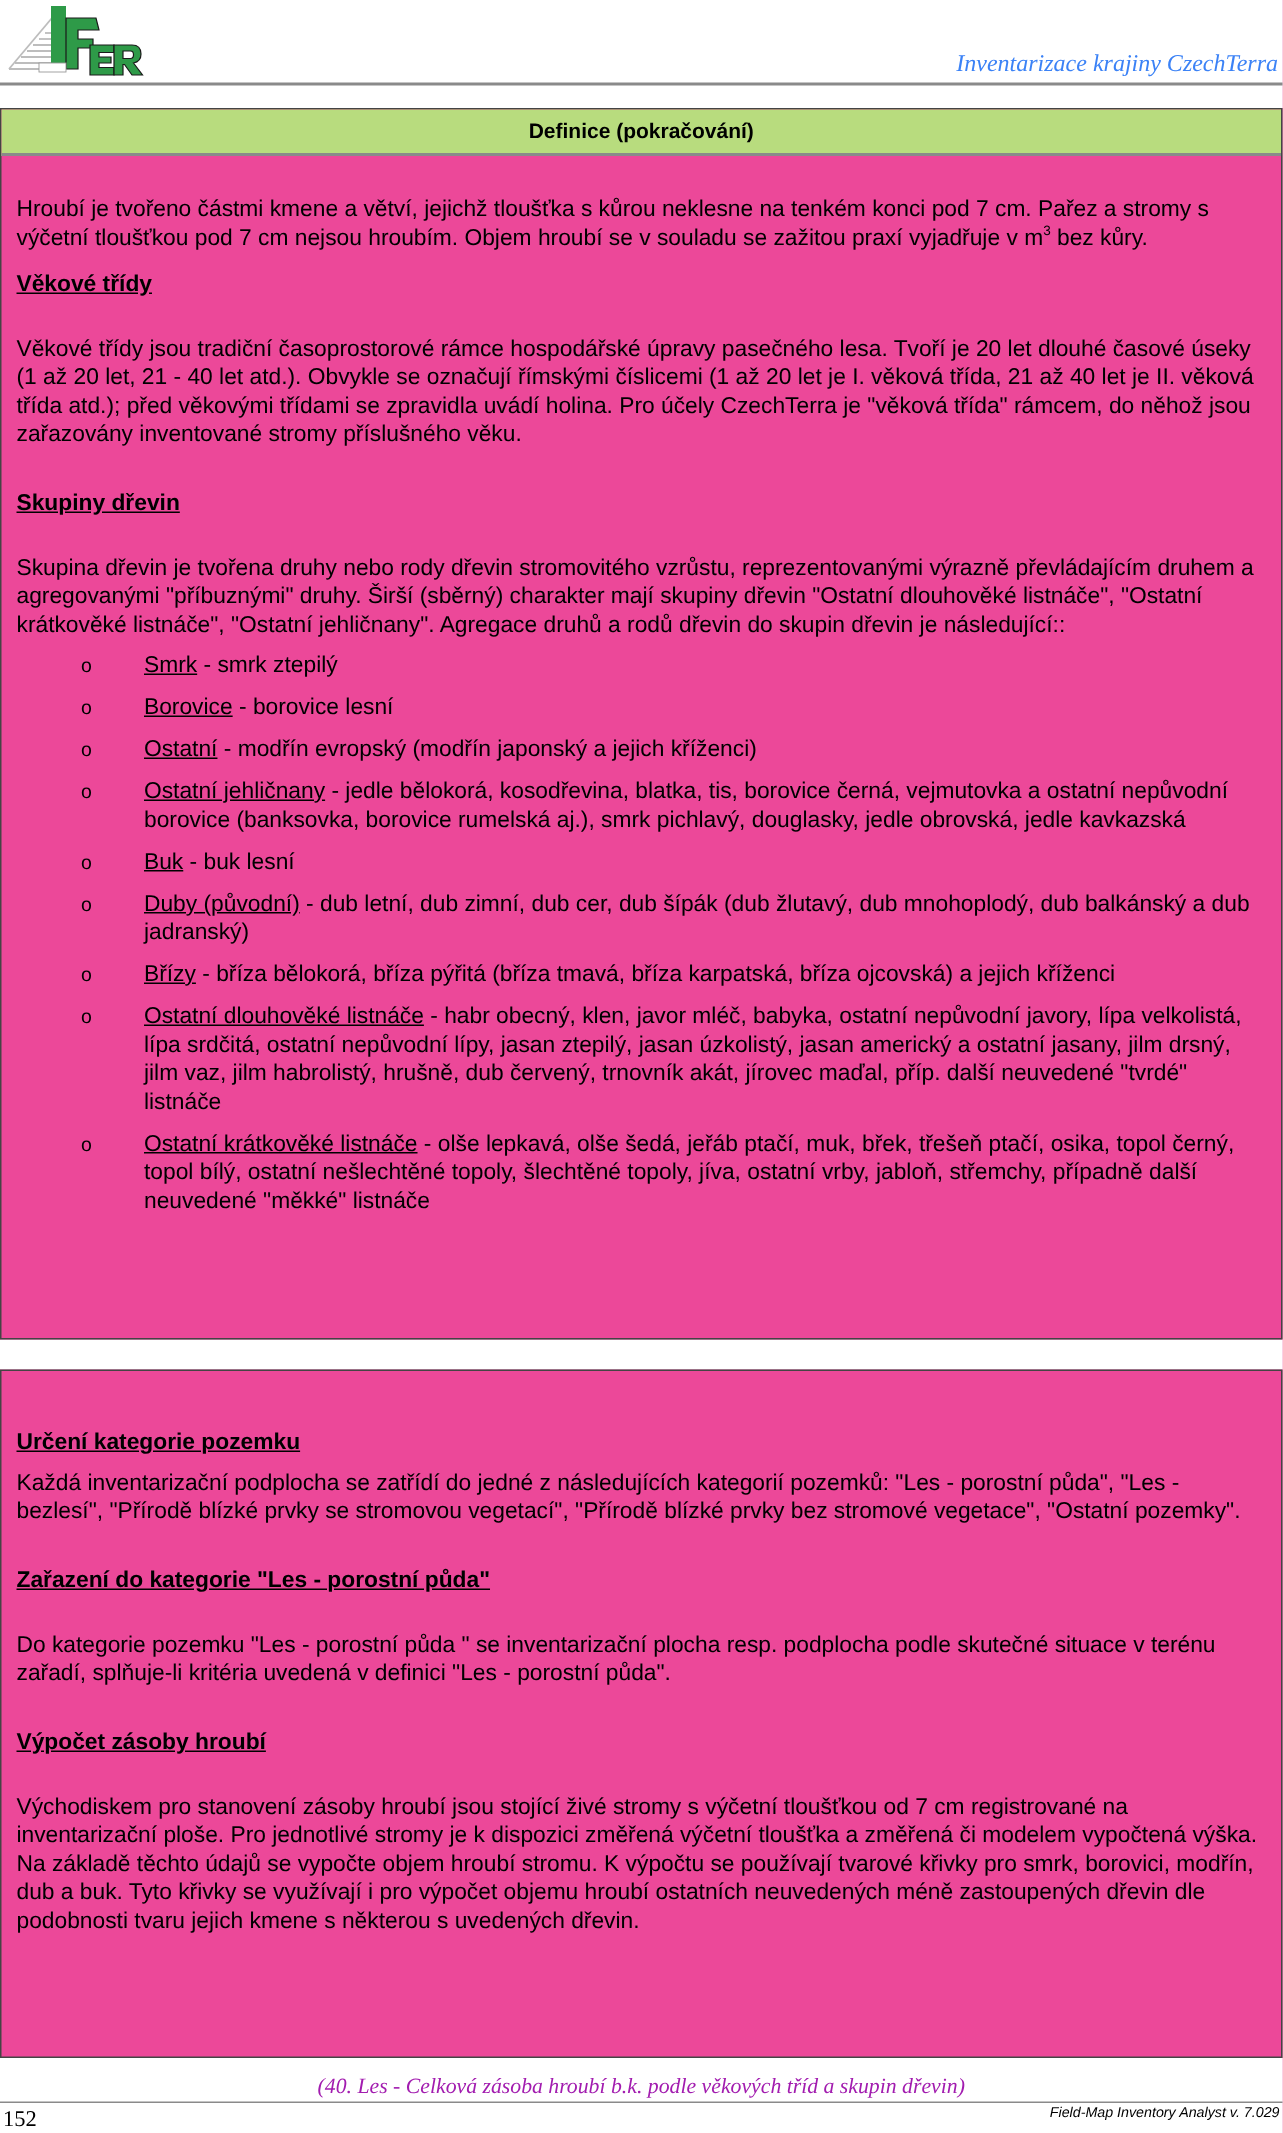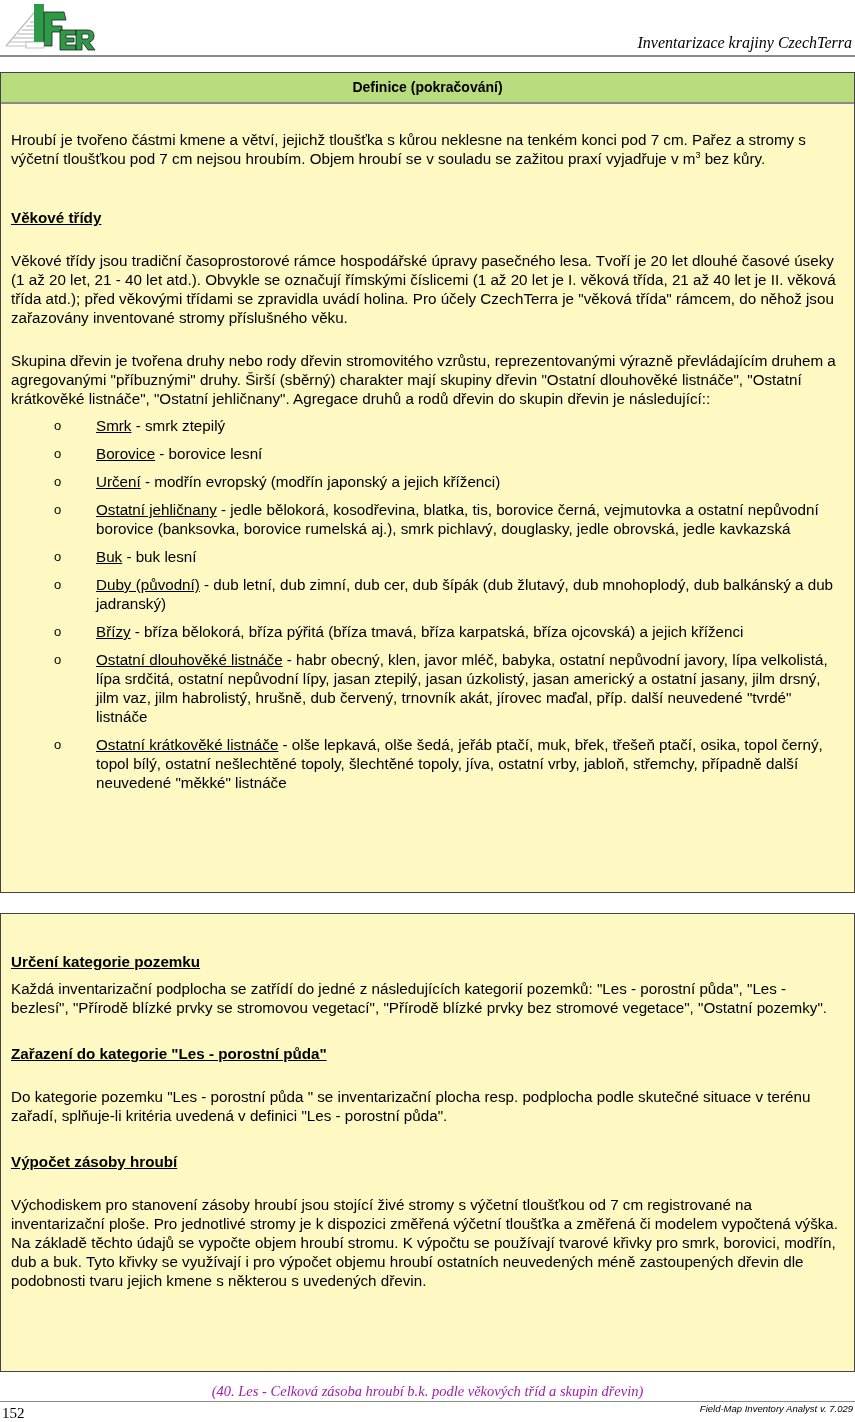--- a/index.html
+++ b/index.html
@@ -4,25 +4,25 @@
 <style>
   html, body { margin: 0; padding: 0; background: #ffffff; }
   body {
     width: 855px; height: 1422px; position: relative; overflow: hidden;
     font-family: "Liberation Sans", sans-serif; color: #000;
   }
   .page-header { position: absolute; left: 0; top: 0; width: 855px; height: 57px; }
   .logo { position: absolute; left: 4px; top: 2px; width: 92px; height: 50px; }
   .header-title {
     position: absolute; right: 3px; top: 34px;
-    font-family: "Liberation Serif", serif; font-style: italic; font-size: 16px; color: #000000;
+    font-family: "Liberation Serif", serif; font-style: italic; font-size: 16px; color: #3b82f6;
   }
   .header-rule { position: absolute; left: 0; top: 55px; width: 855px; height: 2px; background: #8a8a8a; }
 
-  .section { position: absolute; left: 0; width: 853px; border: 1px solid #444; background: #fef9c3; }
+  .section { position: absolute; left: 0; width: 853px; border: 1px solid #444; background: #ec4899; }
   .section-head {
     background: #b8dc7e; height: 29px; line-height: 29px; text-align: center;
     font-weight: bold; font-size: 14px; border-bottom: 2px solid #8a8a8a;
   }
   .section-body { padding: 0 10px 0 10px; font-size: 15.2px; line-height: 19px; }
   .para { margin: 0; }
   .heading { font-weight: bold; text-decoration: underline; margin: 0; font-size: 15.2px; }
   .spell { text-decoration: underline wavy #e02020; text-decoration-thickness: 1px; }
   .list { margin: 0; padding: 0; list-style: none; }
   .list li { position: relative; padding-left: 85px; margin: 0; }
@@ -65,29 +65,30 @@
   </svg>
   <div class="header-title">Inventarizace krajiny CzechTerra</div>
   <div class="header-rule"></div>
 </div>
 
 <div class="section" style="top:72px; height:819px;">
   <div class="section-head">Definice (pokračování)</div>
   <div class="section-body">
     <p class="para" style="margin-top:26px;"><span>Hroubí je tvořeno částmi kmene a větví, jejichž tloušťka s kůrou neklesne na tenkém konci pod 7 cm. Pařez a stromy s výčetní tloušťkou pod 7 cm nejsou hroubím. Objem hroubí se v souladu se zažitou praxí vyjadřuje v m</span><sup>3</sup><span> bez kůry.</span></p>
 
-    <p class="heading" style="margin-top:40px;">Věkové třídy</p>
+    <p class="heading" style="margin-top:12px;">Věkové třídy</p>
     <p class="para" style="margin-top:24px;">Věkové třídy jsou tradiční časoprostorové rámce hospodářské úpravy pasečného lesa. Tvoří je 20 let dlouhé časové úseky (1 až 20 let, 21 - 40 let atd.). Obvykle se označují římskými číslicemi (1 až 20 let je I. věková třída, 21 až 40 let je II. věková třída atd.); před věkovými třídami se zpravidla uvádí holina. Pro účely CzechTerra je "věková třída" rámcem, do něhož jsou zařazovány inventované stromy příslušného věku.</p>
 
+    <p class="heading" style="margin-top:27px;">Skupiny dřevin</p>
     <p class="para" style="margin-top:24px;">Skupina dřevin je tvořena druhy nebo rody dřevin stromovitého vzrůstu, reprezentovanými výrazně převládajícím druhem a agregovanými "příbuznými" druhy. Širší (sběrný) charakter mají skupiny dřevin "Ostatní dlouhověké listnáče", "Ostatní krátkověké listnáče", "Ostatní jehličnany". Agregace druhů a rodů dřevin do skupin dřevin je následující::</p>
 
     <ul class="list" style="margin-top:8px;">
       <li style="margin-bottom:9px;"><span class="bullet">o</span><span class="term">Smrk</span><span> - smrk ztepilý</span></li>
       <li style="margin-bottom:9px;"><span class="bullet">o</span><span class="term">Borovice</span><span> - borovice lesní</span></li>
-      <li style="margin-bottom:9px;"><span class="bullet">o</span><span class="term">Určení</span><span> - modřín evropský (modřín japonský a jejich kříženci)</span></li>
+      <li style="margin-bottom:9px;"><span class="bullet">o</span><span class="term">Ostatní</span><span> - modřín evropský (modřín japonský a jejich kříženci)</span></li>
       <li style="margin-bottom:9px;"><span class="bullet">o</span><span class="term">Ostatní jehličnany</span><span> -  jedle bělokorá, kosodřevina, blatka, tis, borovice černá, vejmutovka a ostatní nepůvodní borovice (banksovka, borovice rumelská aj.), smrk pichlavý, douglasky, jedle obrovská, jedle kavkazská</span></li>
       <li style="margin-bottom:9px;"><span class="bullet">o</span><span class="term">Buk</span><span> - buk lesní</span></li>
       <li style="margin-bottom:9px;"><span class="bullet">o</span><span class="term">Duby (původní)</span><span> - dub letní, dub zimní, dub cer, dub šípák (dub žlutavý, dub mnohoplodý, dub balkánský a dub jadranský)</span></li>
       <li style="margin-bottom:9px;"><span class="bullet">o</span><span class="term">Břízy</span><span> - bříza bělokorá, bříza pýřitá (bříza tmavá, bříza karpatská, bříza ojcovská) a jejich kříženci</span></li>
       <li style="margin-bottom:9px;"><span class="bullet">o</span><span class="term">Ostatní dlouhověké listnáče</span><span> - habr obecný, klen, javor mléč, babyka, ostatní nepůvodní javory, lípa velkolistá, lípa srdčitá, ostatní nepůvodní lípy, jasan ztepilý, jasan úzkolistý, jasan americký a ostatní jasany, jilm drsný, jilm vaz, jilm habrolistý, hrušně, dub červený, trnovník akát, jírovec maďal, příp. další neuvedené "tvrdé" listnáče</span></li>
       <li><span class="bullet">o</span><span class="term">Ostatní krátkověké listnáče</span><span> - olše lepkavá, olše šedá, jeřáb ptačí, muk, břek, třešeň ptačí, osika, topol černý, topol bílý, ostatní nešlechtěné topoly, šlechtěné topoly, jíva, ostatní vrby, jabloň, střemchy, případně další neuvedené "měkké" listnáče</span></li>
     </ul>
   </div>
 </div>
 

